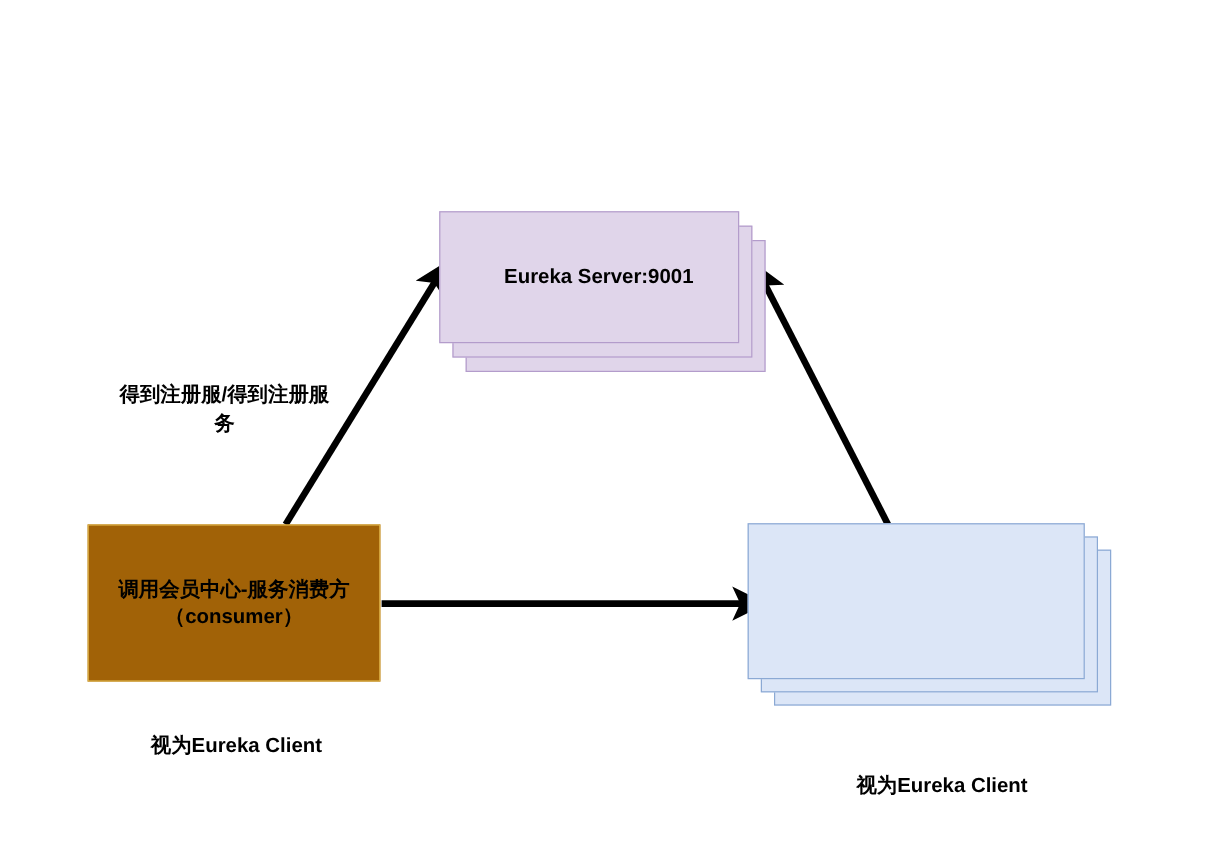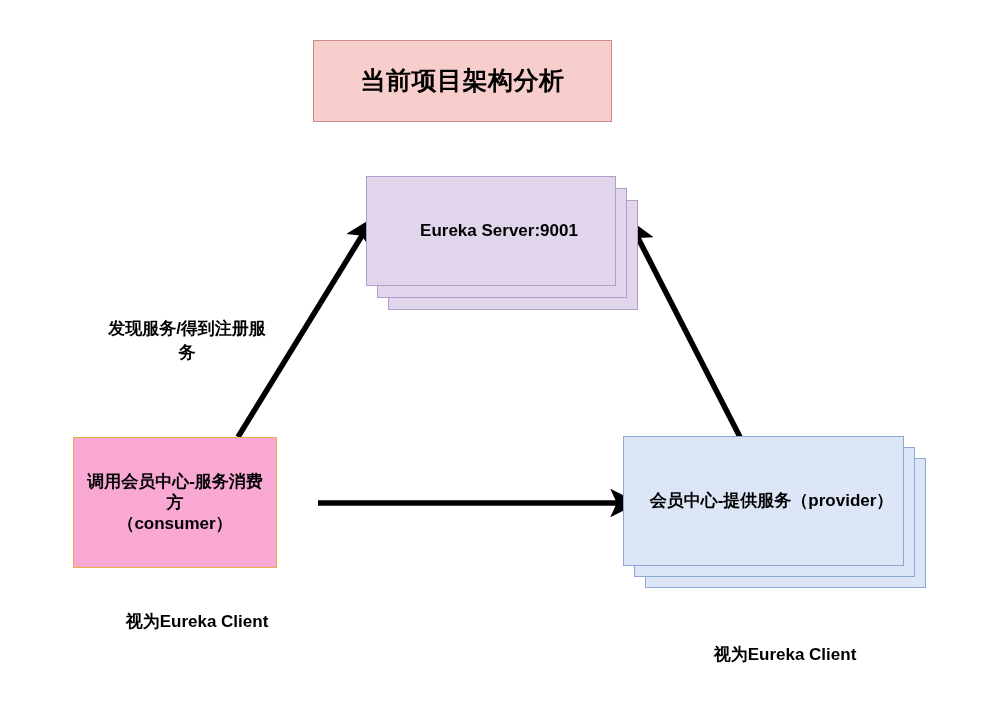--- a/index.html
+++ b/index.html
@@ -93,23 +93,23 @@
     left: 0; top: 0;
     width: 281px; height: 130px;
     display: flex; align-items: center; justify-content: center;
     font-size: 17px;
   }
 
   
   #consumer-box {
     left: 73px;
     top: 437px;
-    width: 204px;
+    width: 244px;
     height: 131px;
-    background: #f9a8d4;
+    background: #a16207;
     border: 1.5px solid #e0b449;
   }
   #consumer-box .box-label { font-size: 17px; }
 
   
   .free-label {
     position: absolute;
     font-weight: bold;
     color: #000000;
     line-height: 1.4;
@@ -129,23 +129,20 @@
     width: 1004px;
     height: 706px;
     pointer-events: none;
   }
 </style>
 </head>
 <body>
 
 <div id="canvas">
 
-  <div class="box" id="title-box">
-    <div class="box-label">当前项目架构分析</div>
-  </div>
 
   <svg id="arrow-layer" viewBox="0 0 1004 706" width="1004" height="706">
     <defs>
       <marker id="head" markerWidth="5.2" markerHeight="5.2" refX="1.6" refY="2.6" orient="auto">
         <path d="M0,0 L5.2,2.6 L0,5.2 L1.2,2.6 Z" fill="#000000"></path>
       </marker>
     </defs>
     <line x1="238" y1="437" x2="363" y2="234" stroke="#000000" stroke-width="5.5" marker-end="url(#head)"></line>
     <line x1="740" y1="437" x2="637" y2="236" stroke="#000000" stroke-width="5.5" marker-end="url(#head)"></line>
     <line x1="318" y1="503" x2="619" y2="503" stroke="#000000" stroke-width="5.5" marker-end="url(#head)"></line>
@@ -160,22 +157,21 @@
 
   <div class="box" id="consumer-box">
     <div class="box-label">调用会员中心-服务消费方
 （consumer）</div>
   </div>
 
   <div class="stack" id="provider-stack">
     <div class="stack-sheet" id="provider-sheet-back"></div>
     <div class="stack-sheet" id="provider-sheet-mid"></div>
     <div class="stack-sheet" id="provider-sheet-front"></div>
-    <div class="box-label">会员中心-提供服务（provider）</div>
   </div>
 
-  <div class="free-label" id="label-discover">发现服务/得到注册服
+  <div class="free-label" id="label-discover">得到注册服/得到注册服
 务</div>
 
   <div class="free-label" id="label-client-consumer">视为Eureka Client</div>
   <div class="free-label" id="label-client-provider">视为Eureka Client</div>
 
 </div>
 
 </body></html>

